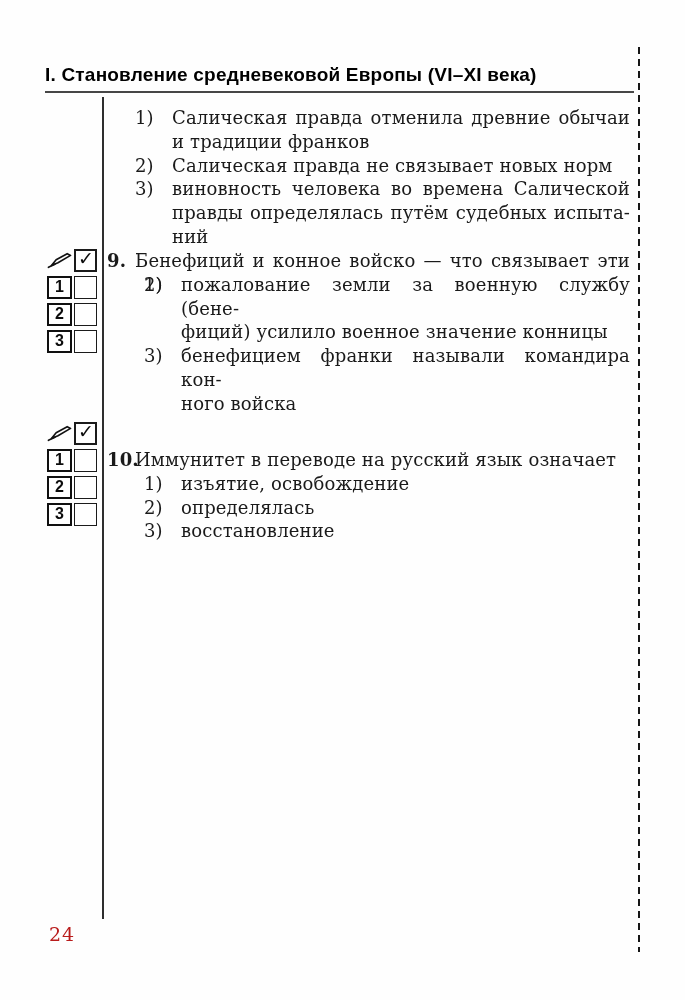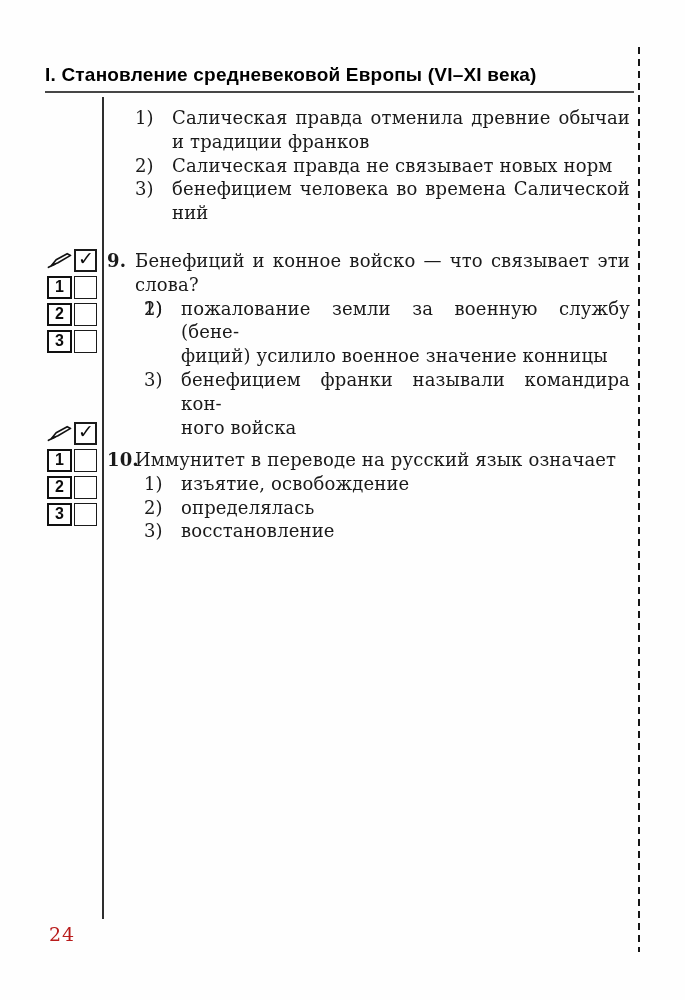--- a/index.html
+++ b/index.html
@@ -109,21 +109,24 @@
     <div class="oline jline">
       <span class="num">1)</span><span>Салическая правда отменила древние обычаи</span>
     </div>
     <div class="oline">
       <span>и традиции франков</span>
     </div>
     <div class="oline">
       <span class="num">2)</span><span>Салическая правда не связывает новых норм</span>
     </div>
     <div class="oline jline">
-      <span class="num">3)</span><span>бенефицием человека во времена Салической</span>
+      <span class="num">3)</span><span>виновность человека во времена Салической</span>
+    </div>
+    <div class="oline jline">
+      <span>правды определялась путём судебных испыта-</span>
     </div>
     <div class="oline">
       <span>ний</span>
     </div>
   </div>
 
   <div class="marker" style="left:47px; top:248px;">
     <div class="mrow">
       <span class="mcol1 pen">
         <svg width="26" height="17" viewBox="0 0 26 17">
@@ -146,23 +149,20 @@
     <div class="mrow">
       <span class="dbox">3</span>
       <span class="cbox"></span>
     </div>
   </div>
 
   <div class="tblock" style="left:107px; top:249px; width:523px;">
     <div class="qline jline">
       <span class="qnum">9.</span><span>Бенефиций и конное войско — что связывает эти</span>
     </div>
-    <div class="qline">
-      <span>слова?</span>
-    </div>
     <div class="qopts">
       <div class="oline">
         <span class="num">1)</span>
       </div>
       <div class="oline jline">
         <span class="num">2)</span><span>пожалование земли за военную службу (бене-</span>
       </div>
       <div class="oline">
         <span>фиций) усилило военное значение конницы</span>
       </div>

